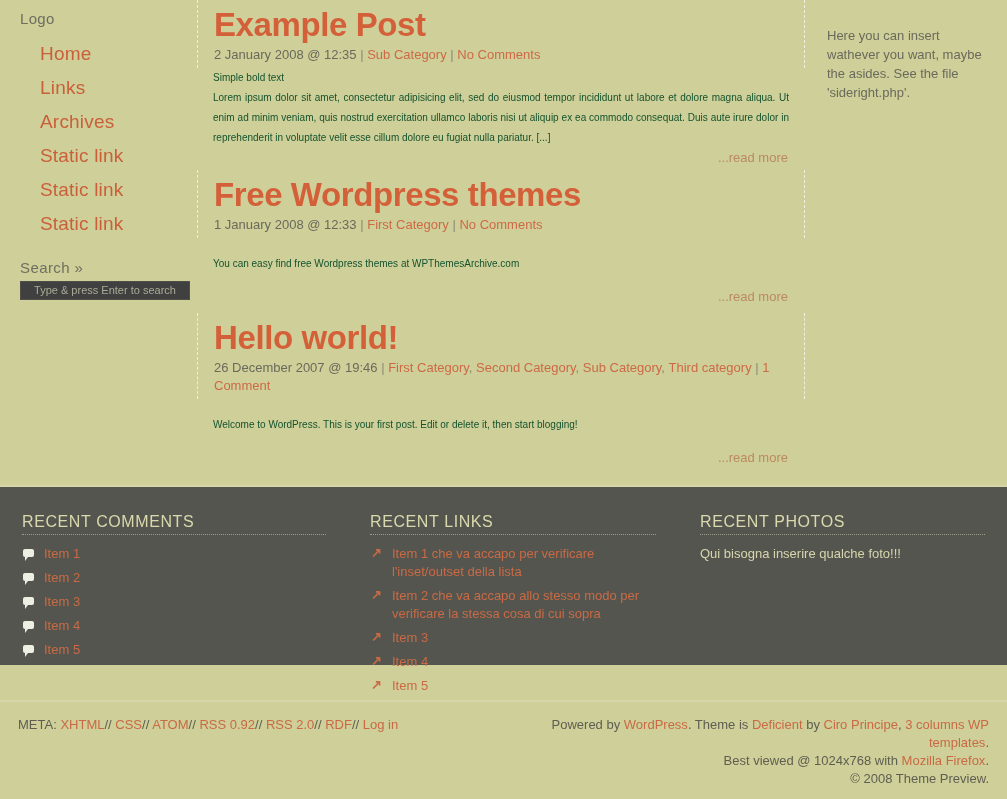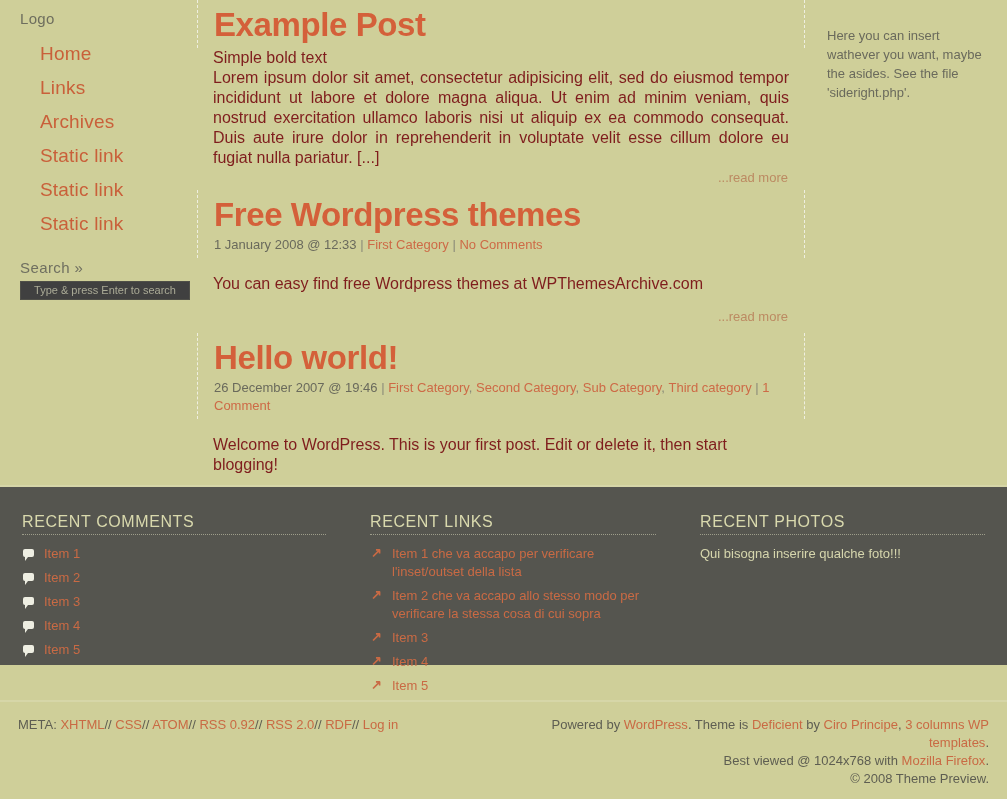--- a/index.html
+++ b/index.html
@@ -118,23 +118,23 @@
   }
   .post-meta a {
     color: #cd6a46;
     text-decoration: none;
   }
   .post-meta .sep {
     color: #8a8a78;
   }
   .post-body {
     padding: 0 16px 0 16px;
-    font-size: 16px;
+    font-size: 10px;
     line-height: 20px;
-    color: #7f1d1d;
+    color: #14532d;
     text-align: justify;
   }
   .post-body .bold-line {
     display: block;
   }
   .readmore-row {
     padding: 0 17px 0 16px;
     text-align: right;
   }
   .readmore {
@@ -308,20 +308,23 @@
 
       <div class="search-title">Search »</div>
       <input class="search-box" type="text" placeholder="Type &amp; press Enter to search" style="">
     </div>
 
     <div id="content">
 
       <div class="post">
         <div class="post-head">
           <h2 class="post-title">Example Post</h2>
+          <div class="post-meta">
+            <span>2 January 2008 @ 12:35</span><span class="sep">&nbsp;|&nbsp;</span><a href="#">Sub Category</a><span class="sep">&nbsp;|&nbsp;</span><a href="#">No Comments</a>
+          </div>
         </div>
         <div class="post-body">
           <span class="bold-line">Simple bold text</span>
           <span>Lorem ipsum dolor sit amet, consectetur adipisicing elit, sed do eiusmod tempor incididunt ut labore et dolore magna aliqua. Ut enim ad minim veniam, quis nostrud exercitation ullamco laboris nisi ut aliquip ex ea commodo consequat. Duis aute irure dolor in reprehenderit in voluptate velit esse cillum dolore eu fugiat nulla pariatur. [...]</span>
         </div>
         <div class="readmore-row">
           <a class="readmore" href="#">...read more</a>
         </div>
       </div>
 

